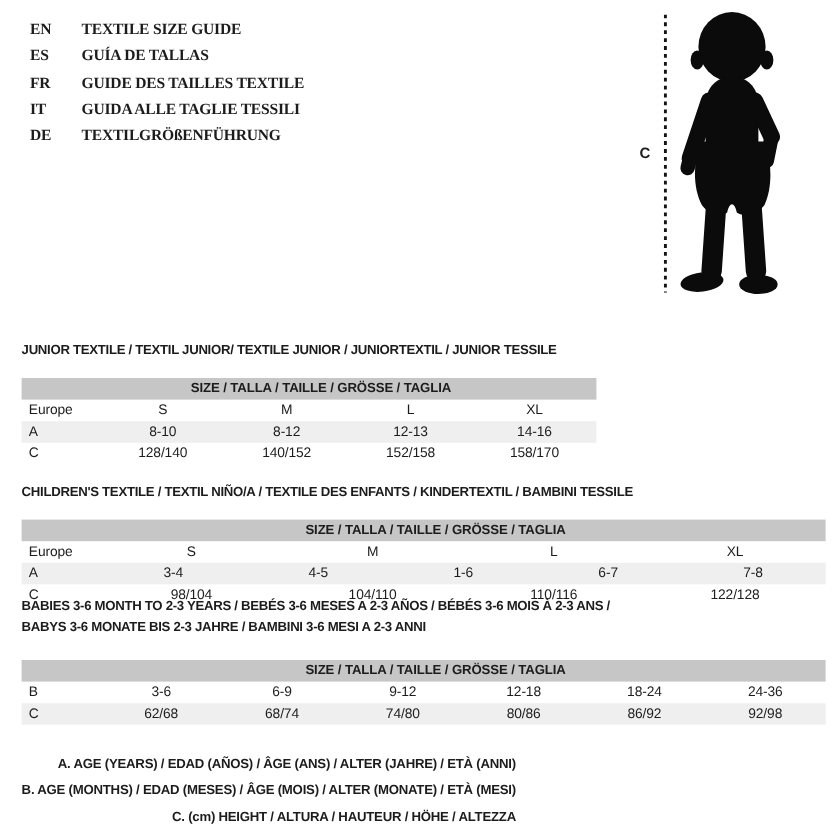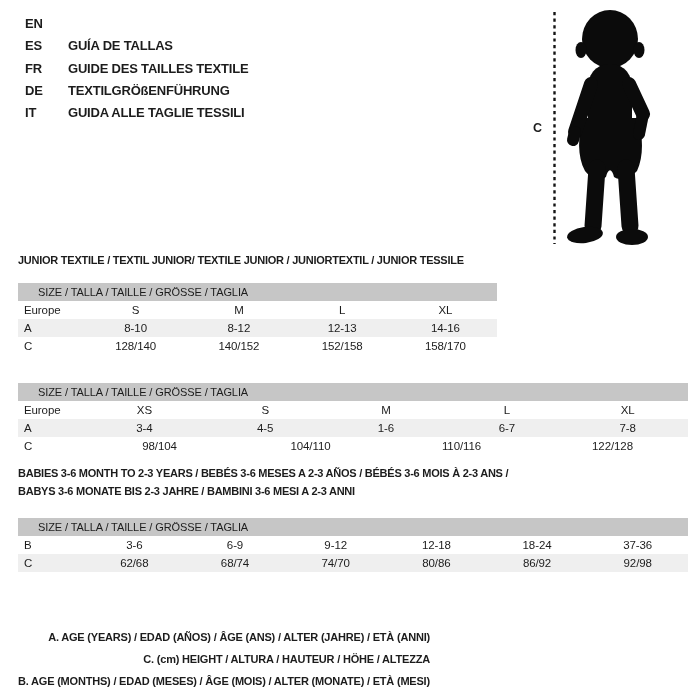--- a/index.html
+++ b/index.html
@@ -8,71 +8,72 @@
     background:#ffffff;
     position:relative;
     overflow:hidden;
     font-family:"Liberation Sans", sans-serif;
     color:#1c1c1c;
     -webkit-font-smoothing:antialiased;
   }
   
   .lang-list { position:absolute; left:25px; top:13px; }
   .lang-row { display:flex; height:22.3px; line-height:22.3px;
-              font-weight:bold; font-size:13px; letter-spacing:-0.2px; }
+              font-weight:bold; font-size:13px; letter-spacing:-0.2px;font-family:Liberation Serif, serif; }
   .lang-code { width:43px; }
   
   .figure-label { position:absolute; left:533px; top:121px;
                   font-weight:bold; font-size:12.5px; }
   .dash-line { position:absolute; left:552px; top:12px; }
   .baby { position:absolute; left:560px; top:8px; }
   
-  .tbl { position:absolute; left:18px; }
+  .tbl { position:absolute; left:18px;margin-top:32px; }
   .t-title { font-weight:bold; font-size:11px; line-height:18px;
              letter-spacing:-0.25px; white-space:nowrap; }
   .t-gap { height:14px; }
   .size-bar { background:#c6c6c6; height:18px; line-height:18px;
-              padding-left:20px; font-weight:normal; font-size:11px;
-              letter-spacing:-0.1px; }
+              padding-left:20px; font-weight:bold; font-size:11px;
+              letter-spacing:-0.1px;text-align:center; }
   .trow { display:flex; height:18px; line-height:18px; font-size:11.5px;
           letter-spacing:-0.1px; }
   .trow.shaded { background:#efefef; }
   .tlabel { width:60px; padding-left:6px; }
   .tcell { flex:1; text-align:center; }
   #tbl-junior { top:251px; width:479px; }
   #tbl-children { top:369px; width:670px; }
   #tbl-babies { top:464px; width:670px; }
   #tbl-babies .t-gap { height:18px; }
   
   .footnotes { position:absolute; left:18px; top:626px; }
   .footnote { height:22px; line-height:22px; font-weight:bold;
               font-size:11px; letter-spacing:-0.2px; white-space:nowrap;text-align:right; }
 </style>
 </head>
 <body>
 
 <div class="lang-list">
   <div class="lang-row">
     <span class="lang-code">EN</span>
+    <span class="lang-label">TEXTILE SIZE GUIDE</span>
   </div>
   <div class="lang-row">
     <span class="lang-code">ES</span>
     <span class="lang-label">GUÍA DE TALLAS</span>
   </div>
   <div class="lang-row">
     <span class="lang-code">FR</span>
     <span class="lang-label">GUIDE DES TAILLES TEXTILE</span>
   </div>
   <div class="lang-row">
+    <span class="lang-code">IT</span>
+    <span class="lang-label">GUIDA ALLE TAGLIE TESSILI</span>
+  </div>
+  <div class="lang-row">
     <span class="lang-code">DE</span>
     <span class="lang-label">TEXTILGRÖßENFÜHRUNG</span>
-  </div>
-  <div class="lang-row">
-    <span class="lang-code">IT</span>
-    <span class="lang-label">GUIDA ALLE TAGLIE TESSILI</span>
   </div>
 </div>
 
 <span class="figure-label">C</span>
 
 <svg class="dash-line" width="5" height="232">
   <line x1="2.5" y1="0" x2="2.5" y2="232" stroke="#141414" stroke-width="2.4" stroke-dasharray="3.2,3.4"></line>
 </svg>
 
 <svg class="baby" width="110" height="238" viewBox="0 0 110 238">
@@ -118,25 +119,25 @@
   <div class="trow">
     <span class="tlabel">C</span>
     <span class="tcell">128/140</span>
     <span class="tcell">140/152</span>
     <span class="tcell">152/158</span>
     <span class="tcell">158/170</span>
   </div>
 </div>
 
 <div class="tbl" id="tbl-children">
+  <div class="t-title">CHILDREN'S TEXTILE / TEXTIL NIÑO/A / TEXTILE DES ENFANTS / KINDERTEXTIL / BAMBINI TESSILE</div>
   <div class="t-gap"></div>
   <div class="size-bar">SIZE / TALLA / TAILLE / GRÖSSE / TAGLIA</div>
   <div class="trow">
     <span class="tlabel">Europe</span>
-    <span class="tcell">XS</span>
     <span class="tcell">S</span>
     <span class="tcell">M</span>
     <span class="tcell">L</span>
     <span class="tcell">XL</span>
   </div>
   <div class="trow shaded">
     <span class="tlabel">A</span>
     <span class="tcell">3-4</span>
     <span class="tcell">4-5</span>
     <span class="tcell">1-6</span>
@@ -157,30 +158,30 @@
   <div class="t-title">BABYS 3-6 MONATE BIS 2-3 JAHRE / BAMBINI 3-6 MESI A 2-3 ANNI</div>
   <div class="t-gap"></div>
   <div class="size-bar">SIZE / TALLA / TAILLE / GRÖSSE / TAGLIA</div>
   <div class="trow">
     <span class="tlabel">B</span>
     <span class="tcell">3-6</span>
     <span class="tcell">6-9</span>
     <span class="tcell">9-12</span>
     <span class="tcell">12-18</span>
     <span class="tcell">18-24</span>
-    <span class="tcell">37-36</span>
+    <span class="tcell">24-36</span>
   </div>
   <div class="trow shaded">
     <span class="tlabel">C</span>
     <span class="tcell">62/68</span>
     <span class="tcell">68/74</span>
-    <span class="tcell">74/70</span>
+    <span class="tcell">74/80</span>
     <span class="tcell">80/86</span>
     <span class="tcell">86/92</span>
     <span class="tcell">92/98</span>
   </div>
 </div>
 
 <div class="footnotes">
   <div class="footnote">A. AGE (YEARS) / EDAD (AÑOS) / ÂGE (ANS) / ALTER (JAHRE) / ETÀ (ANNI)</div>
+  <div class="footnote">B. AGE (MONTHS) / EDAD (MESES) / ÂGE (MOIS) / ALTER (MONATE) / ETÀ (MESI)</div>
   <div class="footnote">C. (cm) HEIGHT / ALTURA / HAUTEUR / HÖHE / ALTEZZA</div>
-  <div class="footnote">B. AGE (MONTHS) / EDAD (MESES) / ÂGE (MOIS) / ALTER (MONATE) / ETÀ (MESI)</div>
 </div>
 
 </body></html>

